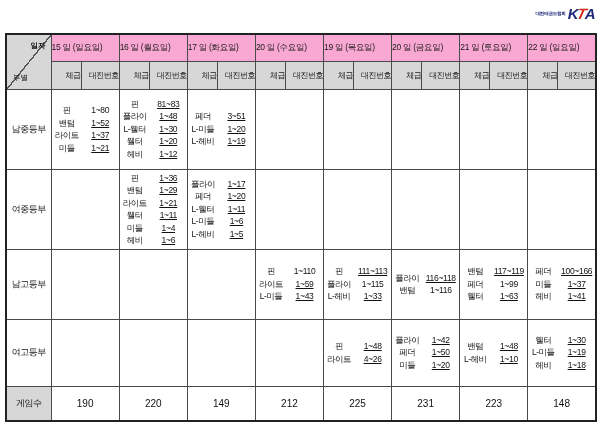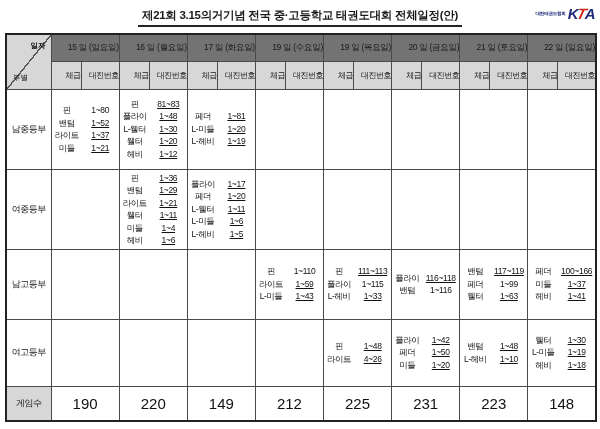--- a/index.html
+++ b/index.html
@@ -14,52 +14,49 @@
   .logo-k,.logo-a{color:#1e2a78;}
   .logo-t{color:#d6281e;display:inline-block;transform:skewX(-14deg);}
   table.sched{position:absolute;left:5px;top:33px;width:592px;border-collapse:collapse;
         table-layout:fixed;}
   table.sched th, table.sched td{border:1px solid #4a4a4a;padding:0;margin:0;
         font-weight:normal;overflow:hidden;}
   table.sched{border:2px solid #222;}
   .r-h1{height:27px;} .r-h2{height:28px;}
   .r-d0{height:80px;} .r-d1{height:80px;} .r-d2{height:70px;} .r-d3{height:67px;}
   .r-f{height:35px;}
-  th.hdr{background:#737373;font-size:8.5px;font-weight:bold;text-align:right;
+  th.hdr{background:#f9a8d4;font-size:8.5px;font-weight:bold;text-align:left;
         letter-spacing:-0.3px;color:#1a1a1a;}
   th.sub{background:#d7d7d7;font-size:8px;font-weight:bold;text-align:right;
         letter-spacing:-0.5px;color:#1a1a1a;}
   th.corner{background:#d7d7d7;position:relative;
         background-image:linear-gradient(to bottom right,
           rgba(0,0,0,0) calc(50% - 0.7px), #555 calc(50% - 0.7px),
           #555 calc(50% + 0.7px), rgba(0,0,0,0) calc(50% + 0.7px));}
   .corner-top{position:absolute;top:6px;right:5px;font-size:7.5px;font-weight:bold;}
   .corner-bot{position:absolute;bottom:6px;left:6px;font-size:7.5px;font-weight:normal;}
   th.rowlab{background:#ffffff;font-size:9px;font-weight:bold;text-align:center;
         letter-spacing:-0.5px;font-family:Liberation Serif, serif;}
   th.flab{background:#d7d7d7;font-size:9px;font-weight:bold;text-align:center;
         letter-spacing:-0.5px;}
   td.data{background:#ffffff;vertical-align:middle;}
-  td.fval{background:#ffffff;font-size:15px;text-align:center;vertical-align:middle;
+  td.fval{background:#ffffff;font-size:10px;text-align:center;vertical-align:middle;
         border-top:2px solid #333;}
   th.flab{border-top:2px solid #333;}
   .entries{display:flex;flex-direction:column;justify-content:center;height:100%;}
   .entry{display:grid;grid-template-columns:45% 55%;line-height:12.5px;}
   .cls{font-size:8.5px;text-align:center;letter-spacing:-0.5px;white-space:nowrap;}
   .num{font-size:8.5px;text-align:center;letter-spacing:-0.3px;white-space:nowrap;}
   .num.u{text-decoration:underline;text-underline-offset:1px;}
 </style>
 </head>
 <body>
 
 <div class="page">
 
-  <div class="title-wrap">
-    <span class="page-title">제21회 3.15의거기념 전국 중·고등학교 태권도대회 전체일정(안)</span>
-  </div>
 
   <div class="logo">
     <span class="logo-org">대한태권도협회</span>
     <span class="logo-kta"><span class="logo-k">K</span><span class="logo-t">T</span><span class="logo-a">A</span></span>
   </div>
 
   <table class="sched">
     <colgroup id="cols">
         <col style="width:45px">
         <col style="width:30px">
@@ -81,21 +78,21 @@
       </colgroup>
     <thead id="thead">
         <tr class="r-h1">
           <th class="corner" rowspan="2">
             <span class="corner-top">일자</span>
             <span class="corner-bot">부별</span>
           </th>
           <th class="hdr" colspan="2">15 일 (일요일)</th>
           <th class="hdr" colspan="2">16 일 (월요일)</th>
           <th class="hdr" colspan="2">17 일 (화요일)</th>
-          <th class="hdr" colspan="2">19 일 (수요일)</th>
+          <th class="hdr" colspan="2">20 일 (수요일)</th>
           <th class="hdr" colspan="2">19 일 (목요일)</th>
           <th class="hdr" colspan="2">20 일 (금요일)</th>
           <th class="hdr" colspan="2">21 일 (토요일)</th>
           <th class="hdr" colspan="2">22 일 (일요일)</th>
         </tr>
         <tr class="r-h2">
           <th class="sub">체급</th>
           <th class="sub">대진번호</th>
           <th class="sub">체급</th>
           <th class="sub">대진번호</th>
@@ -157,21 +154,21 @@
               <div class="entry">
                 <span class="cls">헤비</span>
                 <span class="num u">1~12</span>
               </div>
             </div>
           </td>
           <td class="data" colspan="2">
             <div class="entries">
               <div class="entry">
                 <span class="cls">페더</span>
-                <span class="num u">1~81</span>
+                <span class="num u">3~51</span>
               </div>
               <div class="entry">
                 <span class="cls">L-미들</span>
                 <span class="num u">1~20</span>
               </div>
               <div class="entry">
                 <span class="cls">L-헤비</span>
                 <span class="num u">1~19</span>
               </div>
             </div>

